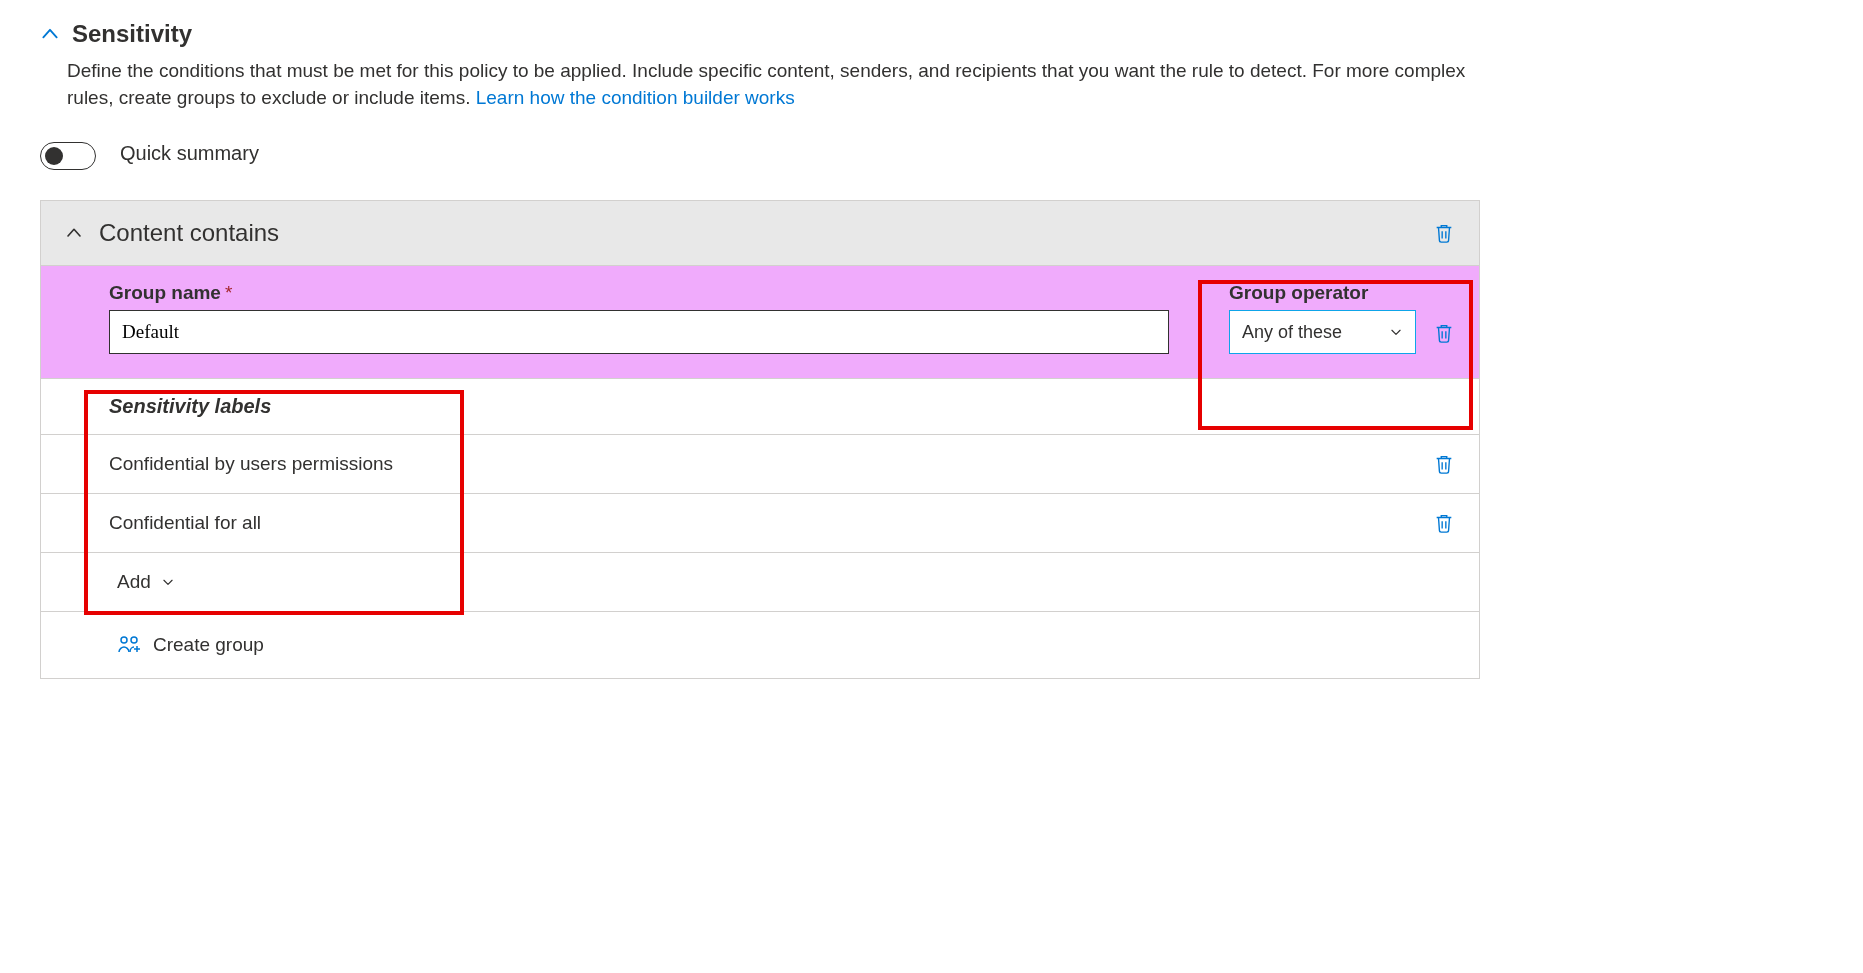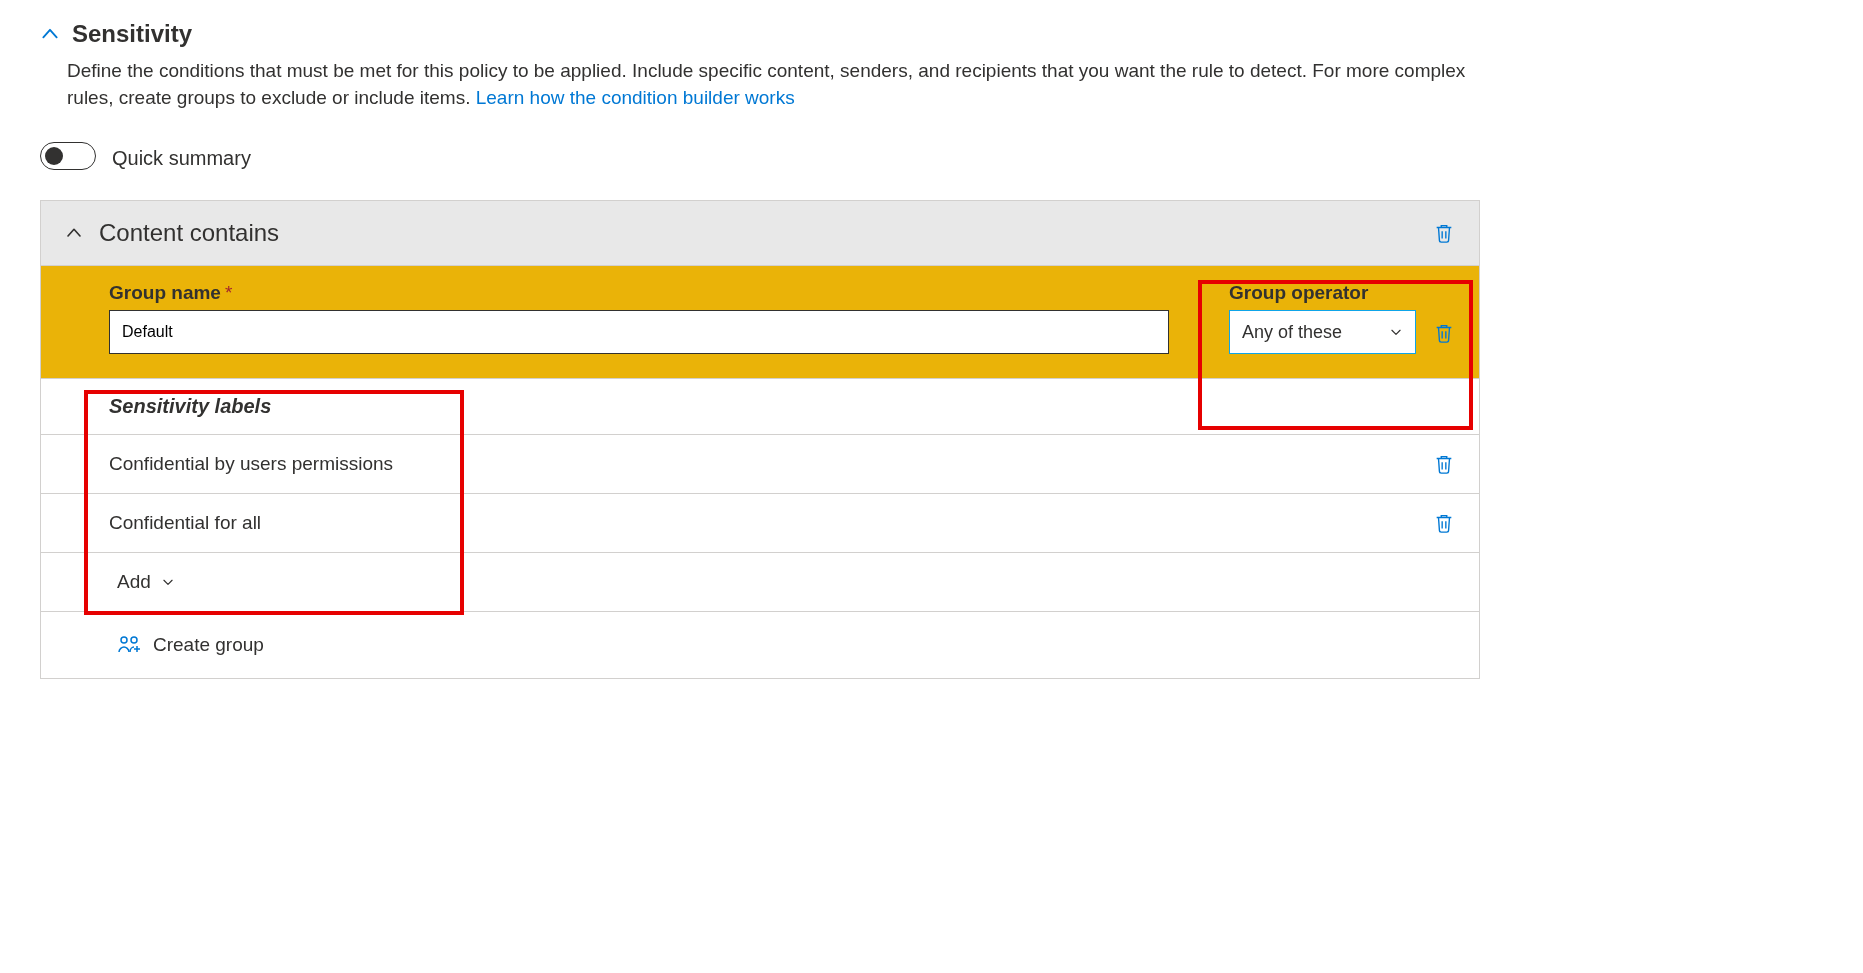--- a/index.html
+++ b/index.html
@@ -31,22 +31,22 @@
       margin-bottom: 20px;
       max-width: 1430px;
       margin-left: 27px;
     }
     .link {
       color: #0078d4;
       text-decoration: none;
     }
     .toggle-row {
       display: flex;
-      align-items: flex-end;
-      gap: 16px;
+      align-items: flex-start;
+      gap: 24px;
       margin-bottom: 30px;
       margin-top: 31px;
     }
     .toggle-switch {
       width: 56px;
       height: 28px;
       border: 1.5px solid #323130;
       border-radius: 14px;
       background: #fff;
       position: relative;
@@ -86,21 +86,21 @@
     .card-title {
       font-size: 24px;
       font-weight: 400;
     }
     .trash-icon {
       color: #0078d4;
       cursor: pointer;
     }
     .trash-icon svg { width: 22px; height: 22px; display:block; stroke: currentColor; fill:none; stroke-width:1.5; }
     .group-config {
-      background: #eab308;
+      background: #f0abfc;
       border-bottom: 1px solid #d2d0ce;
       padding: 16px 24px 24px 68px;
       display: flex;
       align-items: flex-end;
       gap: 60px;
       position: relative;
     }
     .group-left {
       flex: 0 0 auto;
       width: 1060px;
@@ -109,23 +109,23 @@
       font-size: 19px;
       font-weight: 700;
       margin-bottom: 6px;
     }
     .required-star { color: #a4262c; font-weight: 400; margin-left: 4px;}
     .text-input {
       width: 100%;
       height: 44px;
       border: 1px solid #323130;
       background: #fff;
-      font-size: 16px;
+      font-size: 19px;
       padding: 0 12px;
-      font-family: Liberation Sans, sans-serif;
+      font-family: Liberation Serif, serif;
     }
     .group-right {
       flex: 0 0 auto;
     }
     .select-box {
       width: 187px;
       height: 44px;
       border: 1px solid #0ea5e9;
       background: #fff;
       display: flex;

